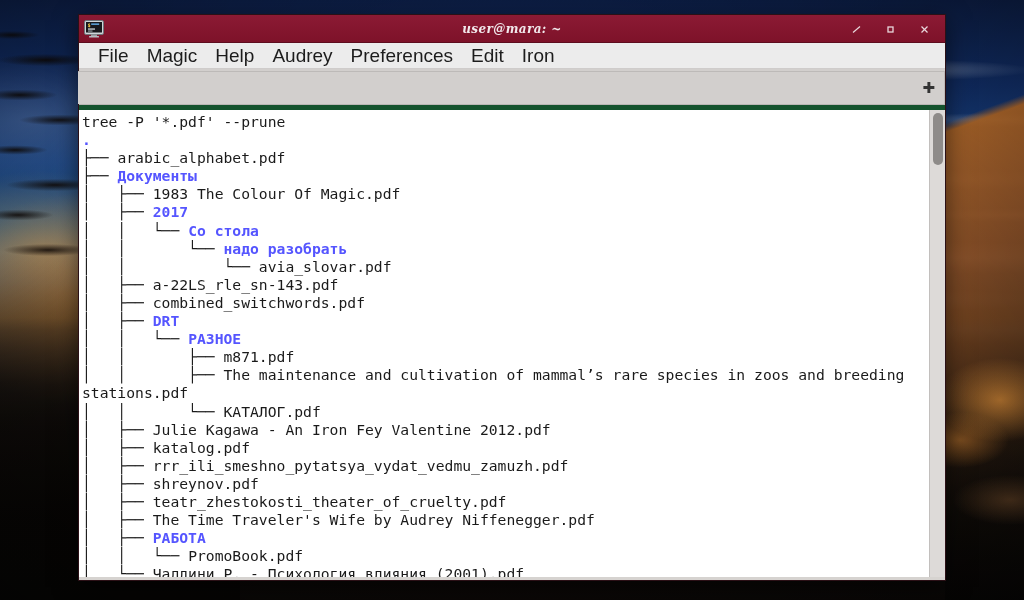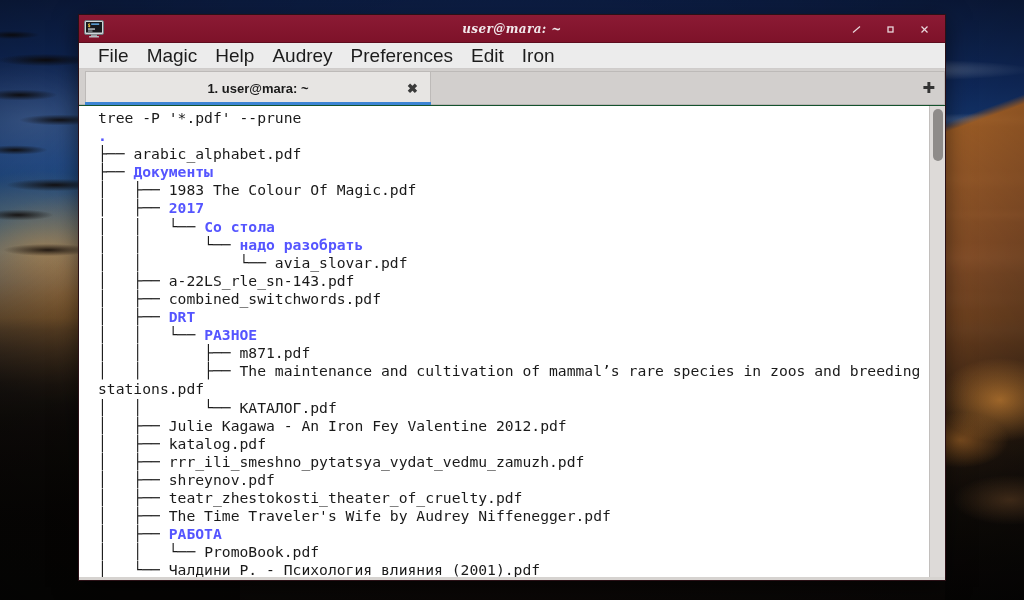--- a/index.html
+++ b/index.html
@@ -227,22 +227,21 @@
     line-height: 1;
     font-family: "DejaVu Sans", sans-serif;
   }
 
   
   .term-body {
     flex: 1;
     background: #ffffff;
     display: flex;
     overflow: hidden;
-    border-top: 1px solid #14532d;
-    padding-left: 16px;
+    border-top: 5px solid #14532d;
   }
   .term-screen {
     flex: 1;
     padding: 3px 0 0 3px;
     overflow: hidden;
   }
   pre.term-text {
     margin: 0;
     font-family: "DejaVu Sans Mono", monospace;
     font-size: 14.7px;
@@ -329,24 +328,20 @@
       <div class="menu-item">File</div>
       <div class="menu-item">Magic</div>
       <div class="menu-item">Help</div>
       <div class="menu-item">Audrey</div>
       <div class="menu-item">Preferences</div>
       <div class="menu-item">Edit</div>
       <div class="menu-item">Iron</div>
     </div>
 
     <div class="tabbar">
-      <div class="tab active">
-        <span class="tab-label">1. user@mara: ~</span>
-        <span class="tab-close">✖</span>
-      </div>
       <div class="tab-filler">
         <span class="new-tab">✚</span>
       </div>
     </div>
 
     <div class="term-body">
       <div class="term-screen">
         <pre class="term-text" id="term-text"><span>tree -P '*.pdf' --prune</span>
 <span class="dot">.</span>
 <span>├── </span><span>arabic_alphabet.pdf</span>

